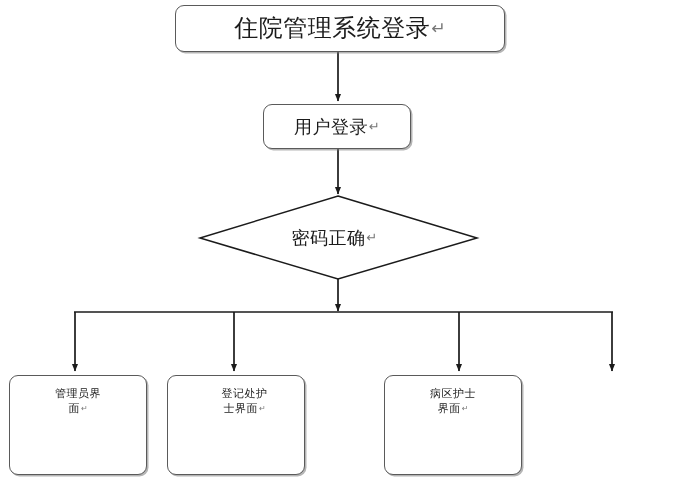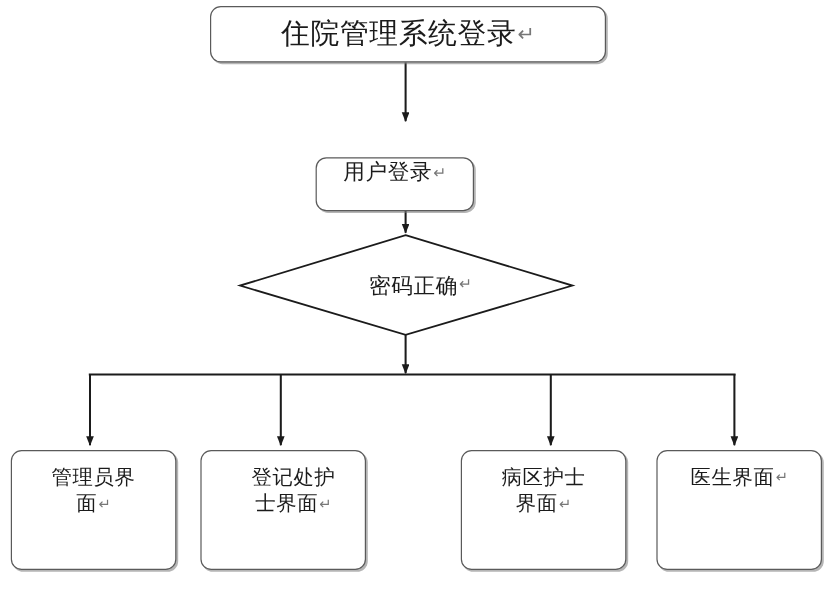--- a/index.html
+++ b/index.html
@@ -61,45 +61,45 @@
     width: 330px;
     height: 47px;
     align-items: center;
   }
   #node-title .node-text { font-size: 24px; }
 
   
   #node-login {
     left: 263px;
     top: 104px;
-    width: 132px;
+    width: 148px;
     height: 45px;
-    margin-top: 27px;
+    align-items: center;
   }
   #node-login .node-text { font-size: 18px; }
 
   
   .leaf {
     top: 375px;
     width: 138px;
     height: 100px;
     align-items: flex-start;
     padding-top: 11px;
   }
-  .leaf .node-text { font-size: 17px; }
+  .leaf .node-text { font-size: 11px; }
 
   #node-admin    { left: 9px; }
   #node-reg      { left: 167px; padding-left: 17px; }
   #node-ward     { left: 384px; }
   #node-doctor   { left: 547px; }
 
   
   #node-decision {
     position: absolute;
-    left: 204px;
+    left: 188px;
     top: 196px;
     width: 279px;
     height: 83px;
     text-decoration: underline;
   }
   #node-decision .diamond-label {
     position: absolute;
     left: 0;
     top: 0;
     width: 279px;
@@ -173,17 +173,14 @@
   <div class="node leaf" id="node-reg">
     <span class="node-text"><span>登记处护
 士界面</span><span class="pilcrow">↵</span></span>
   </div>
 
   <div class="node leaf" id="node-ward">
     <span class="node-text"><span>病区护士
 界面</span><span class="pilcrow">↵</span></span>
   </div>
 
-  <div class="node leaf" id="node-doctor">
-    <span class="node-text"><span>医生界面</span><span class="pilcrow">↵</span></span>
-  </div>
 
 </div>
 
 </body></html>

